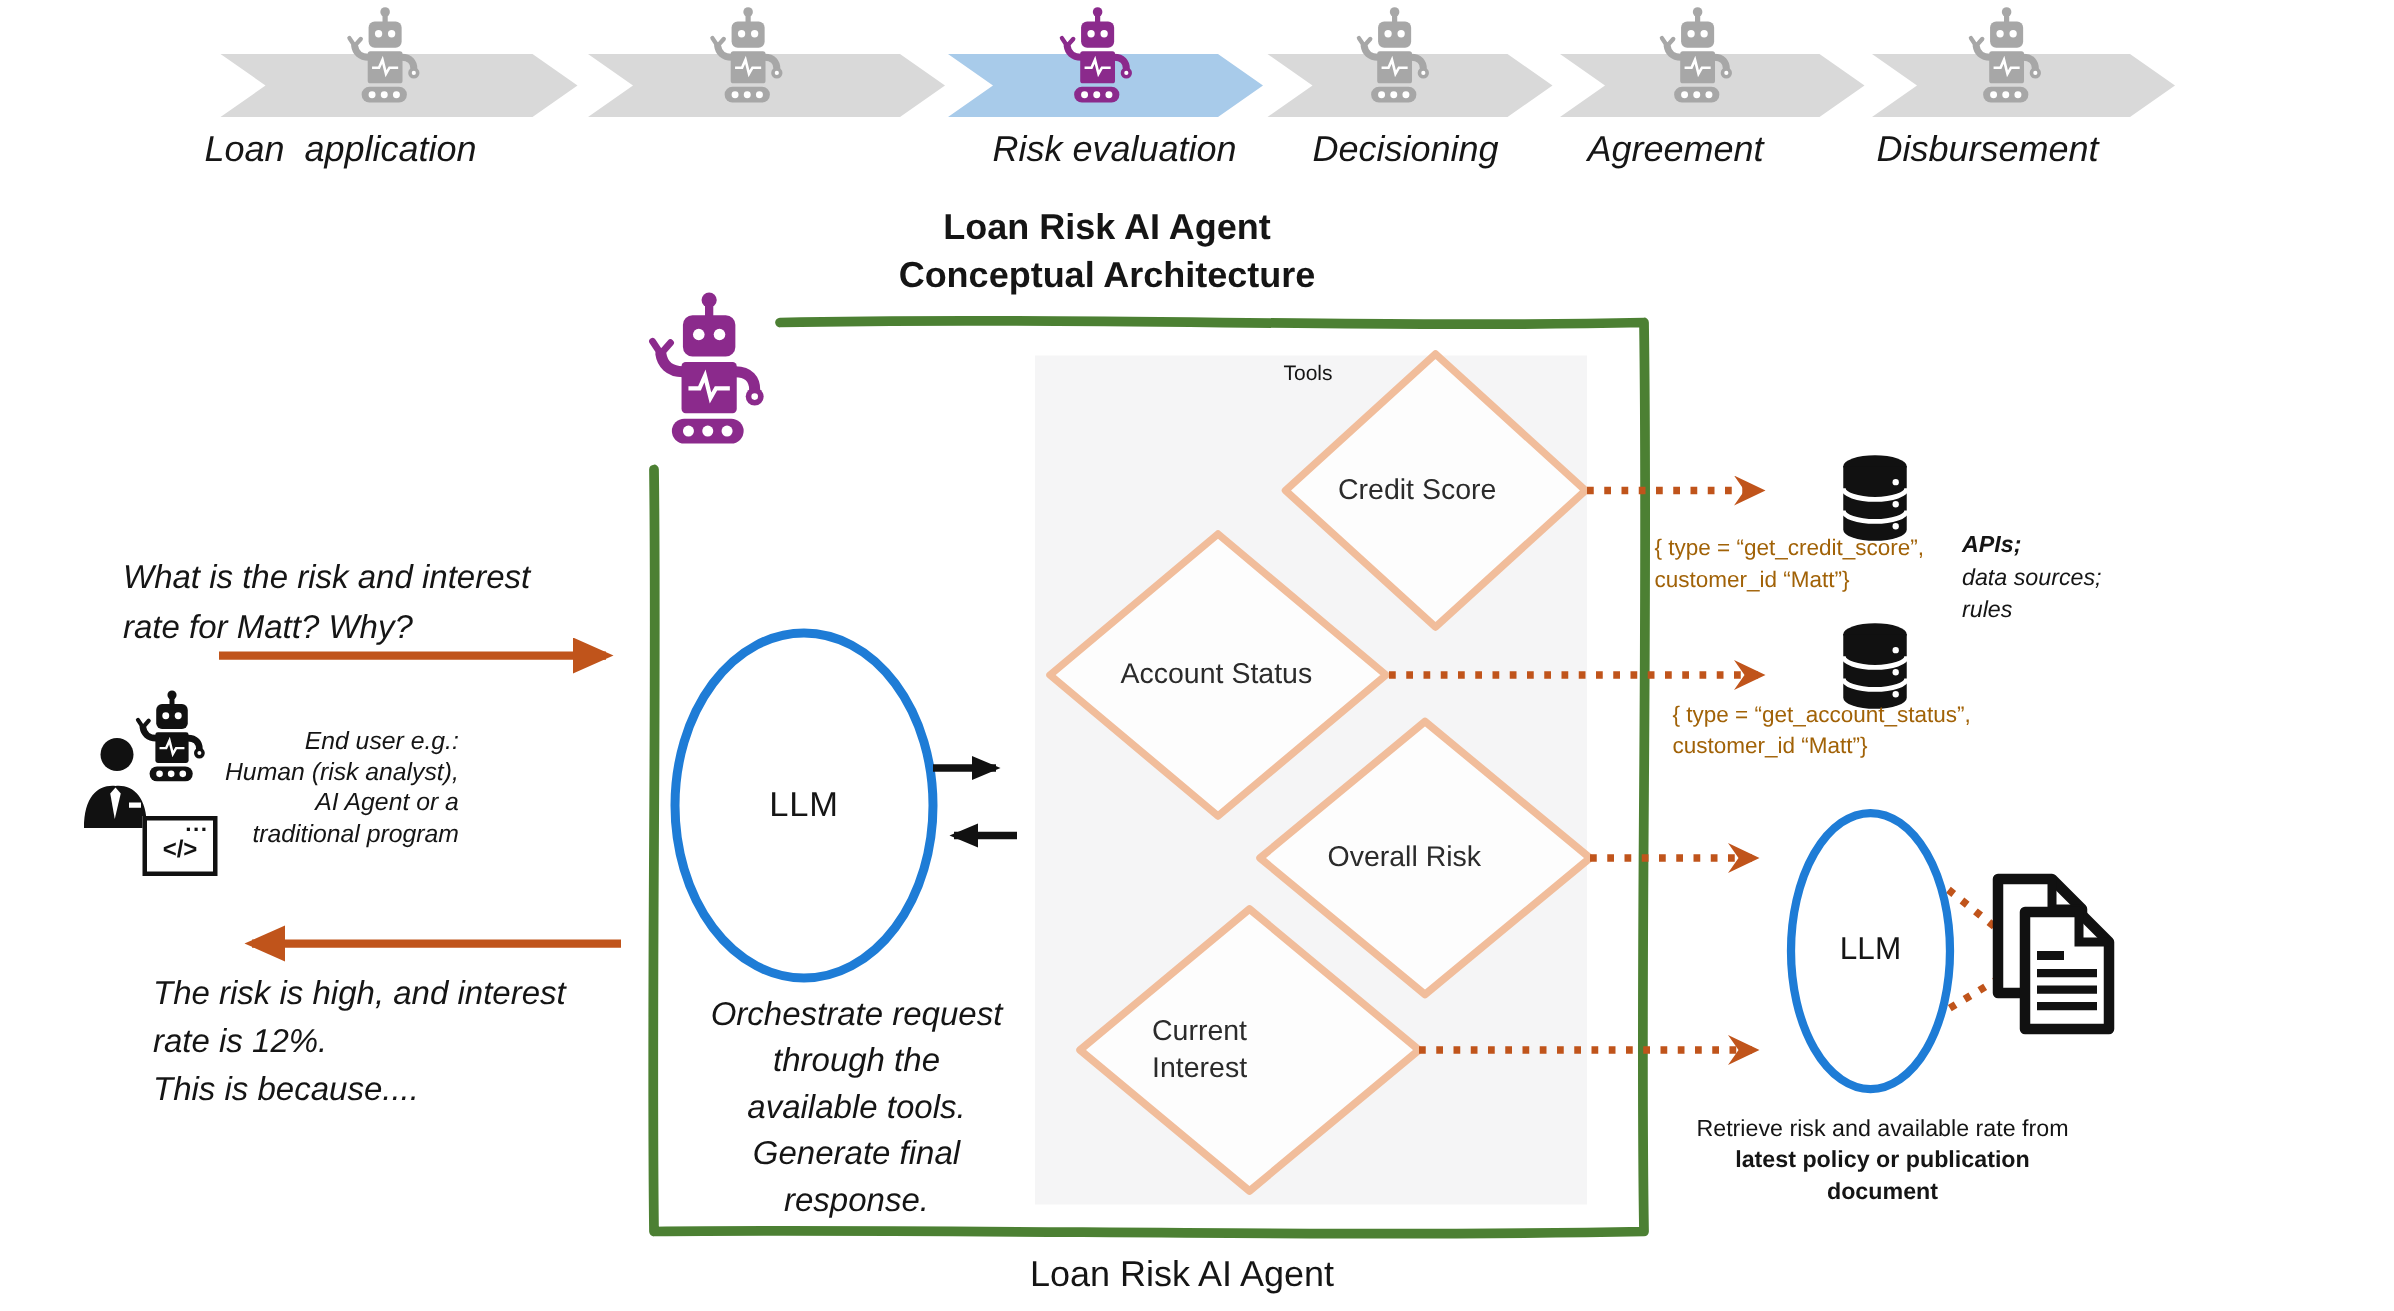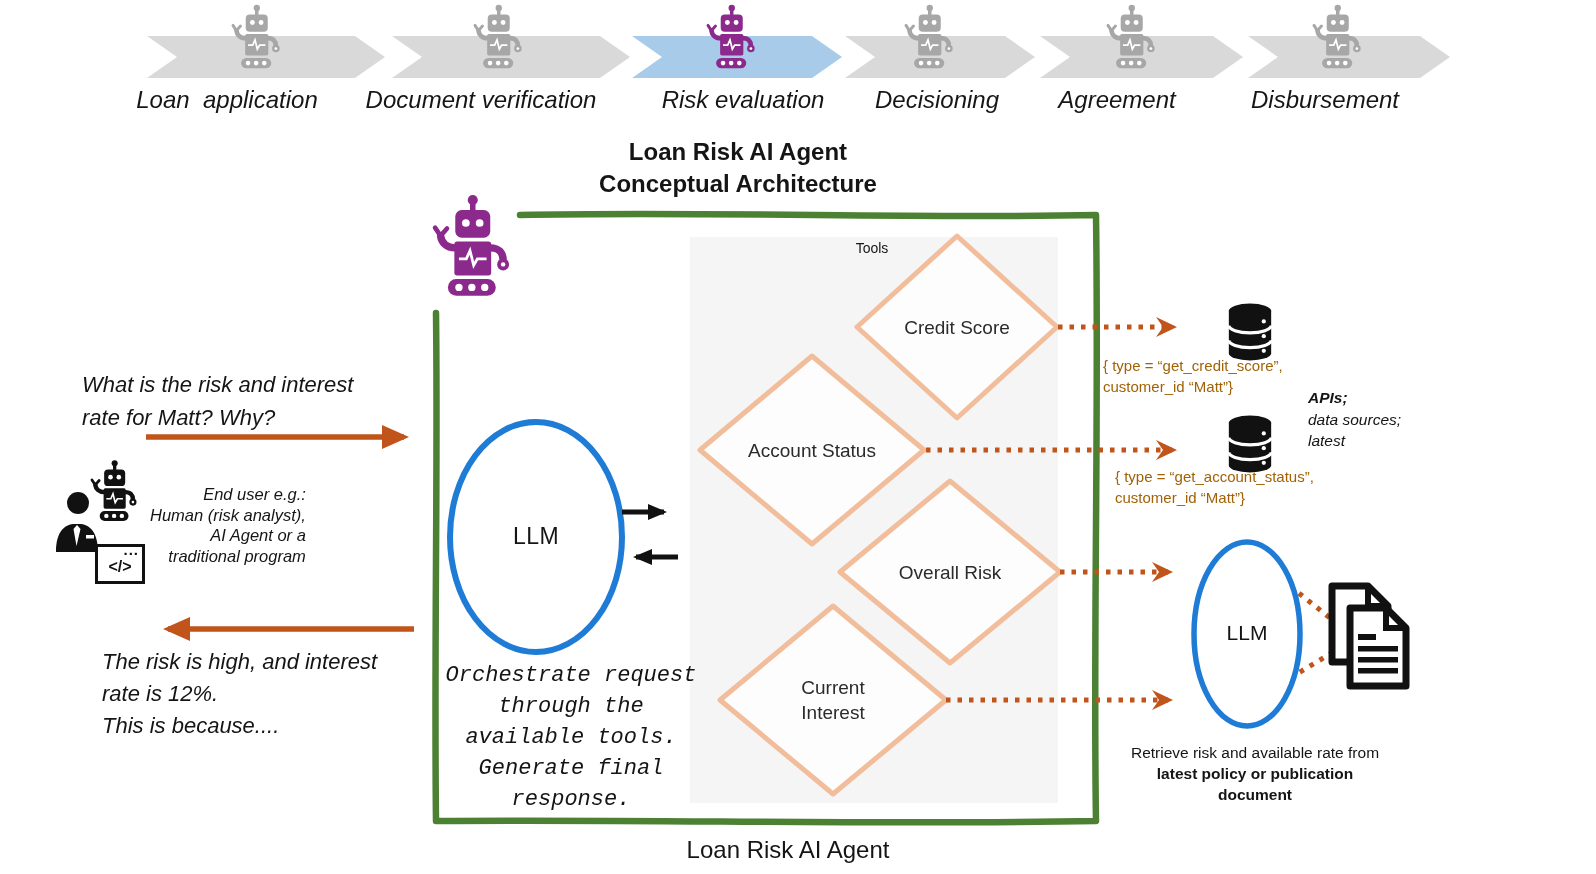--- a/index.html
+++ b/index.html
@@ -10,28 +10,28 @@
   .tools-panel{left:690px;top:237px;width:368px;height:566px;background:#f5f5f6;z-index:1;}
   .stage-label{top:86px;font-size:24px;font-style:italic;font-weight:500;color:#161616;
                transform:translateX(-50%);white-space:pre;z-index:3;}
   .page-title{left:738px;top:136px;transform:translateX(-50%);text-align:center;
               font-size:24px;font-weight:bold;line-height:32px;white-space:nowrap;z-index:3;}
   .question{left:82px;top:368px;font-size:22px;font-style:italic;font-weight:500;line-height:33px;white-space:nowrap;z-index:3;}
   .answer{left:82px;top:646px;font-size:22px;font-style:italic;font-weight:500;line-height:32px;white-space:nowrap;z-index:3;margin-left:20px;}
   .end-user-note{left:150px;top:484px;font-size:16.5px;font-style:italic;font-weight:500;line-height:20.5px;white-space:nowrap;z-index:3;text-align:right;}
   .llm-label{left:536px;top:523px;transform:translateX(-50%);font-size:23px;letter-spacing:.5px;z-index:3;}
   .tools-label{left:872px;top:240px;transform:translateX(-50%);font-size:14px;z-index:3;}
-  .tool-label{width:130px;text-align:center;font-size:19px;line-height:25px;color:#2b2b2b;
+  .tool-label{width:130px;text-align:left;font-size:19px;line-height:25px;color:#2b2b2b;
               transform:translate(-50%,-50%);z-index:3;}
   .orchestrate{left:571px;top:660px;transform:translateX(-50%);text-align:center;
-               font-size:22px;font-style:italic;font-weight:500;line-height:31px;white-space:nowrap;z-index:3;font-family:Liberation Mono, monospace;}
+               font-size:22px;font-style:italic;font-weight:500;line-height:31px;white-space:nowrap;z-index:3;}
   .box-label{left:788px;top:836px;transform:translateX(-50%);font-size:24px;font-weight:500;white-space:nowrap;z-index:3;}
   .call-text{font-size:15px;line-height:21px;color:#a16207;white-space:nowrap;z-index:3;}
   .apis-note{left:1308px;top:353px;font-size:15.5px;font-style:italic;font-weight:500;line-height:21.5px;white-space:nowrap;z-index:3;}
-  .apis-bold{font-weight:bold;margin-top:34px;}
+  .apis-bold{font-weight:bold;}
   .rag-llm-label{left:1247px;top:621px;transform:translateX(-50%);font-size:21px;z-index:3;}
   .rag-note{left:1255px;top:742px;transform:translateX(-50%);width:330px;text-align:center;
             font-size:15.5px;line-height:21px;z-index:3;}
   .rag-title{font-weight:bold;font-size:16px;}
   .rag-bold{font-weight:bold;}
   .code-win{left:95px;top:544px;width:50px;height:40px;border:3.5px solid #111;background:#fff;
             box-sizing:border-box;z-index:4;}
   .code-dots{position:absolute;top:-6px;right:3px;font-size:15px;font-weight:bold;letter-spacing:1px;color:#111;}
   .code-glyph{position:absolute;left:50%;top:58%;transform:translate(-50%,-50%);
               font-size:16px;font-weight:bold;color:#111;white-space:nowrap;}
@@ -159,21 +159,20 @@
     <use href="#sym-robot" x="85" y="460" width="56" height="62" style="color:#111"></use>
     <use href="#sym-person" x="55" y="490" width="44" height="62" style="color:#111"></use>
   </svg>
 
   <div class="abs code-win">
     <div class="code-dots">...</div>
     <div class="code-glyph">&lt;/&gt;</div>
   </div>
 
   <div class="abs stage-label" style="left:227px">Loan  application</div>
-  <div class="abs stage-label" style="left:481px">Document verification</div>
   <div class="abs stage-label" style="left:743px">Risk evaluation</div>
   <div class="abs stage-label" style="left:937px">Decisioning</div>
   <div class="abs stage-label" style="left:1117px">Agreement</div>
   <div class="abs stage-label" style="left:1325px">Disbursement</div>
 
   <div class="abs page-title">
     <div>Loan Risk AI Agent</div>
     <div>Conceptual Architecture</div>
   </div>
 
@@ -214,21 +213,21 @@
   <div class="abs box-label">Loan Risk AI Agent</div>
 
   <div class="abs call-text" style="left:1103px;top:355px">
     <div>{ type = “get_credit_score”,</div>
     <div>customer_id “Matt”}</div>
   </div>
 
   <div class="abs apis-note">
     <div class="apis-bold">APIs;</div>
     <div>data sources;</div>
-    <div>latest</div>
+    <div>rules</div>
   </div>
 
   <div class="abs call-text" style="left:1115px;top:466px">
     <div>{ type = “get_account_status”,</div>
     <div>customer_id “Matt”}</div>
   </div>
 
   <div class="abs rag-llm-label">LLM</div>
   <div class="abs rag-note">
     <div>Retrieve risk and available rate from</div>

